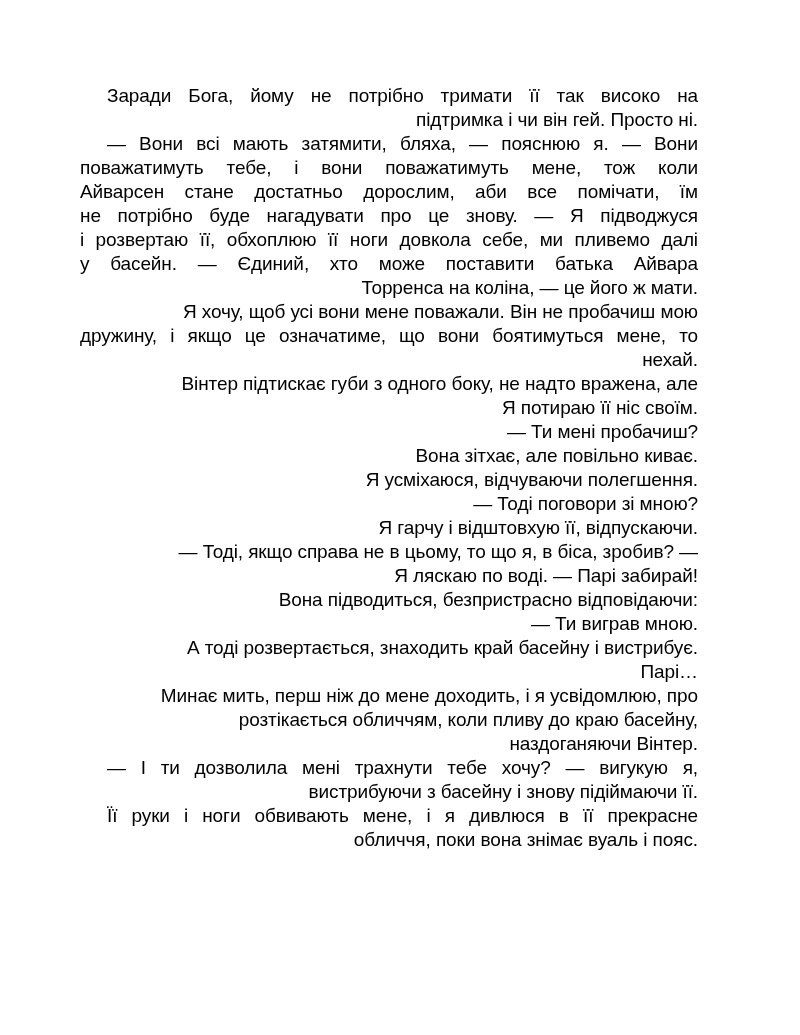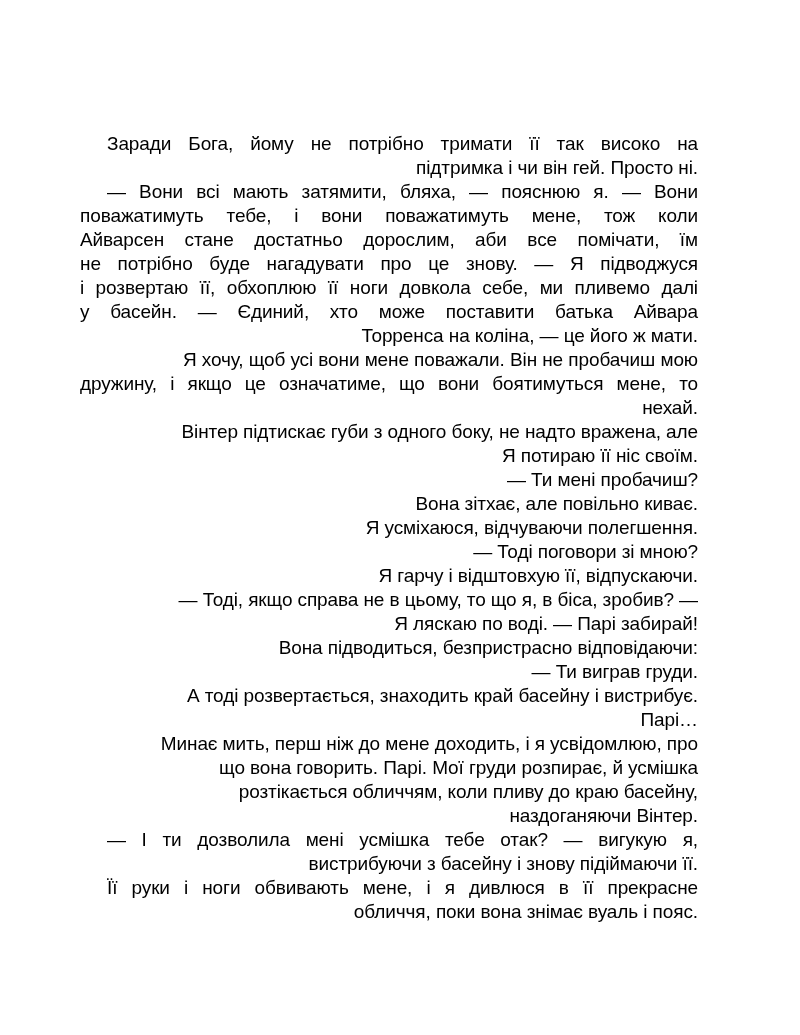--- a/index.html
+++ b/index.html
@@ -43,21 +43,21 @@
   }
   .line.j.ind {
     padding-left: 0;
     text-indent: 27px;
   }
 </style>
 </head>
 <body style="background: rgb(255, 255, 255);">
 
 <div class="page">
-  <div class="textblock" id="textblock" style="color: rgb(0, 0, 0); margin-top: 48px;">
+  <div class="textblock" id="textblock" style="color: rgb(0, 0, 0);">
       <div class="line j ind">Заради Бога, йому не потрібно тримати її так високо на</div>
       <div class="line">підтримка і чи він гей. Просто ні.</div>
       <div class="line j ind">— Вони всі мають затямити, бляха, — пояснюю я. — Вони</div>
       <div class="line j">поважатимуть тебе, і вони поважатимуть мене, тож коли</div>
       <div class="line j">Айварсен стане достатньо дорослим, аби все помічати, їм</div>
       <div class="line j">не потрібно буде нагадувати про це знову. — Я підводжуся</div>
       <div class="line j">і розвертаю її, обхоплюю її ноги довкола себе, ми пливемо далі</div>
       <div class="line j">у басейн. — Єдиний, хто може поставити батька Айвара</div>
       <div class="line">Торренса на коліна, — це його ж мати.</div>
       <div class="line ind">Я хочу, щоб усі вони мене поважали. Він не пробачиш мою</div>
@@ -66,25 +66,24 @@
       <div class="line ind">Вінтер підтискає губи з одного боку, не надто вражена, але</div>
       <div class="line ind">Я потираю її ніс своїм.</div>
       <div class="line ind">— Ти мені пробачиш?</div>
       <div class="line ind">Вона зітхає, але повільно киває.</div>
       <div class="line ind">Я усміхаюся, відчуваючи полегшення.</div>
       <div class="line ind">— Тоді поговори зі мною?</div>
       <div class="line ind">Я гарчу і відштовхую її, відпускаючи.</div>
       <div class="line ind">— Тоді, якщо справа не в цьому, то що я, в біса, зробив? —</div>
       <div class="line">Я ляскаю по воді. — Парі забирай!</div>
       <div class="line ind">Вона підводиться, безпристрасно відповідаючи:</div>
-      <div class="line ind">— Ти виграв груди.</div>
+      <div class="line ind">— Ти виграв мною.</div>
       <div class="line ind">А тоді розвертається, знаходить край басейну і вистрибує.</div>
       <div class="line ind">Парі…</div>
       <div class="line ind">Минає мить, перш ніж до мене доходить, і я усвідомлюю, про</div>
-      <div class="line">що вона говорить. Парі. Мої груди розпирає, й усмішка</div>
       <div class="line">розтікається обличчям, коли пливу до краю басейну,</div>
       <div class="line">наздоганяючи Вінтер.</div>
-      <div class="line j ind">— І ти дозволила мені усмішка тебе отак? — вигукую я,</div>
+      <div class="line j ind">— І ти дозволила мені трахнути тебе хочу? — вигукую я,</div>
       <div class="line">вистрибуючи з басейну і знову підіймаючи її.</div>
       <div class="line j ind">Її руки і ноги обвивають мене, і я дивлюся в її прекрасне</div>
       <div class="line">обличчя, поки вона знімає вуаль і пояс.</div>
     </div>
 </div>
 
 </body></html>

